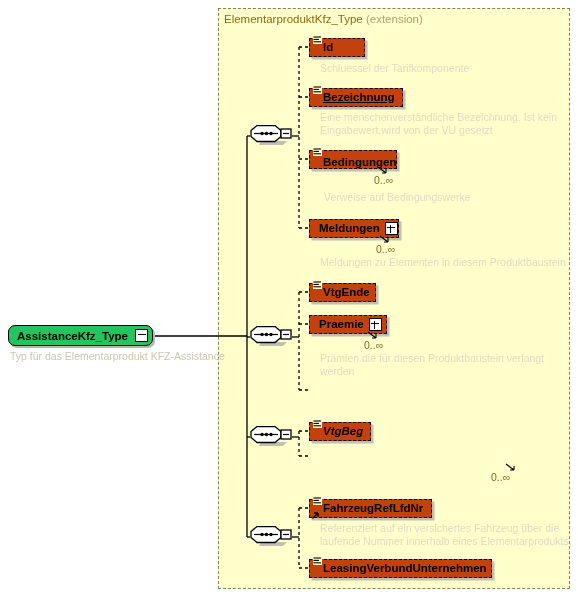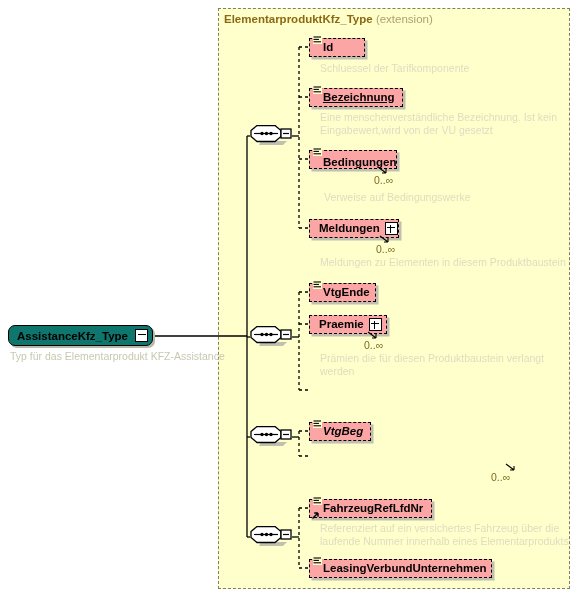--- a/index.html
+++ b/index.html
@@ -42,35 +42,35 @@
   .type-header {
     position: absolute;
     left: 224px;
     top: 13px;
     font-size: 11.5px;
     white-space: nowrap;
     z-index: 6;
   }
   .type-header .tname {
     color: #8b6914;
-    font-weight: bold;
+    font-weight: normal;
   }
   .type-header .tkind {
     color: #b0a070;
     font-weight: normal;
   }
 
   
   .root-box {
     position: absolute;
     left: 8px;
     top: 325px;
     height: 21px;
     box-sizing: border-box;
-    background: #0f766e;
+    background: #22c55e;
     border: 1.4px solid #000000;
     border-radius: 7px;
     display: flex;
     align-items: center;
     padding: 0 4px 0 8px;
     box-shadow: 2px 2px 0 #b8b8a8;
     z-index: 5;
   }
   .root-box .rlabel {
     font-size: 11.5px;
@@ -120,21 +120,21 @@
     height: 23px;
     z-index: 5;
   }
   .seq svg { display:block; }
 
   
   .elem {
     position: absolute;
     height: 19px;
     box-sizing: border-box;
-    background: #fca5a5;
+    background: #c2410c;
     border: 1.4px dashed #000000;
     display: flex;
     align-items: center;
     padding-left: 13px;
     padding-right: 8px;
     box-shadow: 2.5px 2.5px 0 #c0c0b0;
     z-index: 5;
   }
   .elem .elabel {
     font-size: 11.5px;

